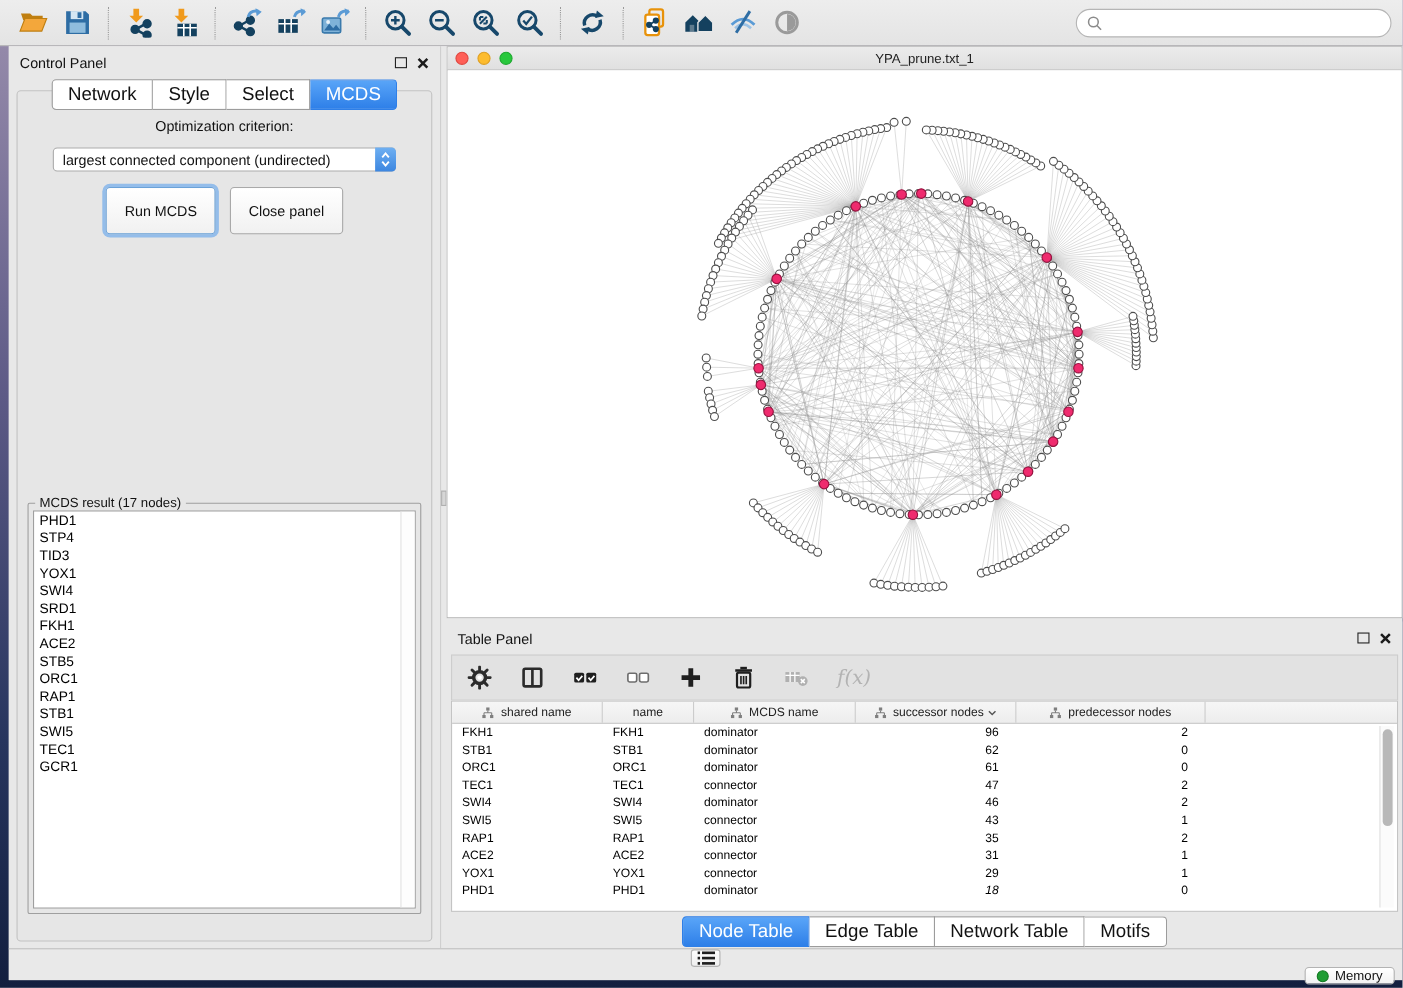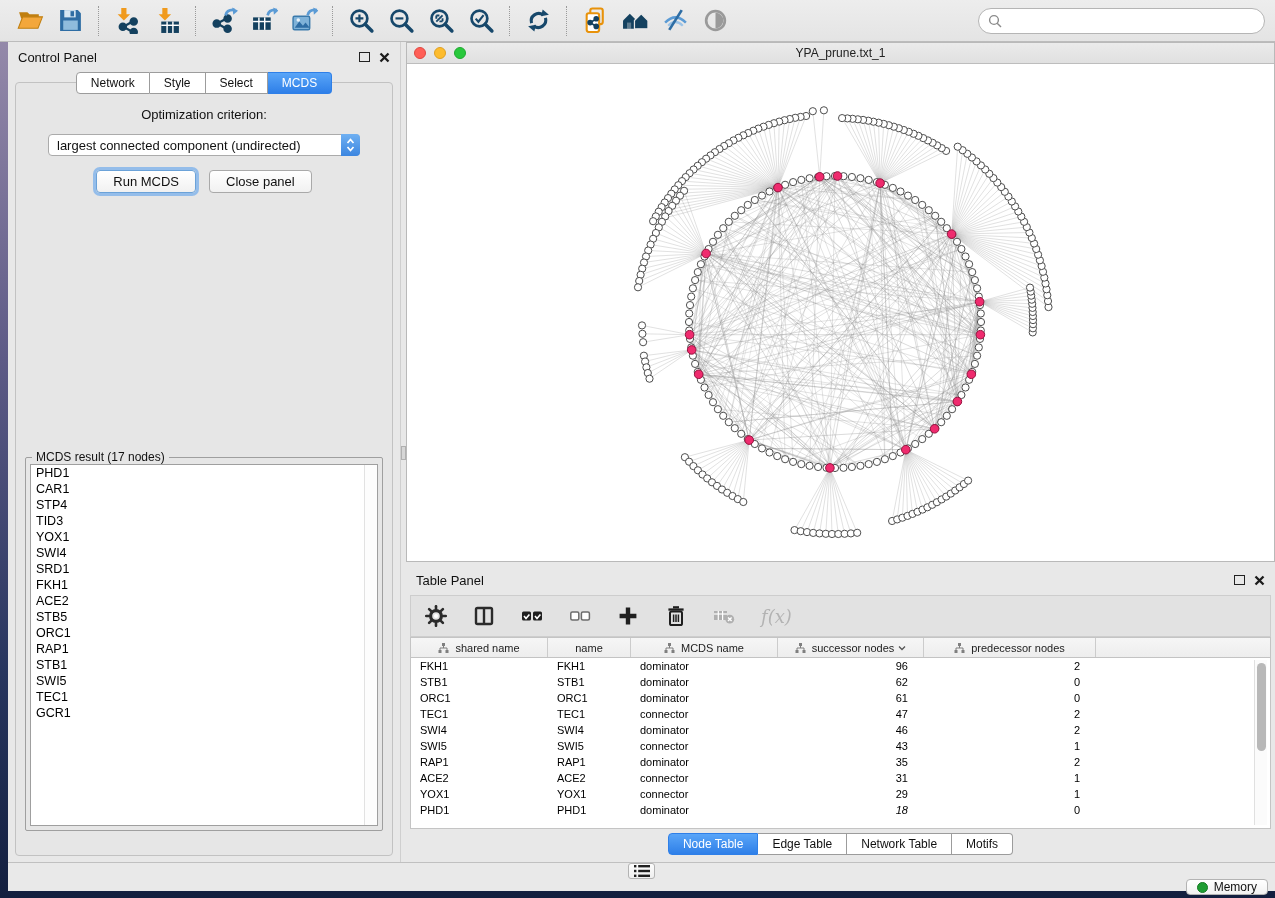--- a/index.html
+++ b/index.html
@@ -22,37 +22,37 @@
   .app { position:absolute; left:8px; top:42px; width:1267px; height:849px; background:#e8e8e8; }
 
   
   .cpanel { position:absolute; left:0; top:0; width:392px; height:820px; background:#e8e8e8; }
   .panel-title-row { height:26px; display:flex; align-items:center; padding:4px 10px 0 10px; }
   .panel-title { font-size:13px; color:#111; }
   .win-btns { margin-left:auto; display:flex; align-items:center; gap:9px; }
   .float-glyph { width:11px; height:10px; border:1.6px solid #222; display:inline-block; background:transparent; }
   .close-glyph svg { width:11px; height:11px; display:block; }
   .seg-tabs { position:absolute; left:0; right:0; top:30px; display:flex; justify-content:center; z-index:3; }
-  .seg-tab { font-size:12px; color:#111; background:#fff; border:1px solid #9c9c9c; border-left:none;
+  .seg-tab { font-size:17px; color:#111; background:#fff; border:1px solid #9c9c9c; border-left:none;
     padding:3px 14px; cursor:default; }
   .seg-tab:first-child { border-left:1px solid #9c9c9c; border-radius:4px 0 0 4px; }
   .seg-tab:last-child { border-radius:0 4px 4px 0; }
   .seg-tab.active { background:linear-gradient(#59a5f8,#2e7fe8); color:#fff; border-color:#2e7fe8; }
   .cpanel-content { position:absolute; left:7px; right:7px; top:40px; bottom:6px;
     background:#e6e6e6; border:1px solid #c2c2c2; border-radius:4px; }
   .opt-label { text-align:center; margin-top:24px; font-size:13px; color:#111; }
   .combo { width:312px; height:22px; margin:12px auto 0 auto; background:#fff; border:1px solid #ababab;
     border-radius:4px; display:flex; align-items:center; position:relative; }
   .combo-value { flex:1; font-size:13px; padding-left:8px; color:#111; white-space:nowrap; overflow:hidden; }
   .combo-step { width:19px; height:22px; margin-right:-1px; border-radius:0 4px 4px 0;
     background:linear-gradient(#6fb0f2,#3c86e0); display:flex; flex-direction:column; align-items:center; justify-content:center; }
   .combo-step svg { width:9px; height:16px; }
   .btn-row { display:flex; justify-content:center; gap:13px; margin-top:14px; }
   .pushbtn { font-size:13px; color:#111; background:linear-gradient(#ffffff,#f1f1f1); border:1px solid #a9a9a9;
-    border-radius:4px; padding:3px 16px; }
+    border-radius:4px; padding:13px 16px; }
   .pushbtn.focused { box-shadow:0 0 0 3px rgba(120,175,235,.75); border-color:#6ba2d8; }
   .result-group { position:absolute; left:9px; right:9px; top:374px; bottom:24px; border:1px solid #9f9f9f; border-radius:2px; }
   .result-legend { position:absolute; top:-8px; left:6px; background:#e6e6e6; padding:0 4px; font-size:12px; color:#111; }
   .result-list { position:absolute; left:4px; right:4px; top:6px; bottom:4px; background:#fff;
     border:1px solid #9f9f9f; overflow:hidden; }
   .result-scroll { position:absolute; top:0; right:0; bottom:0; width:13px; background:#fdfdfd; border-left:1px solid #e2e2e2; }
   .mcds-item { font-size:12.5px; line-height:16px; padding-left:5px; color:#000; }
 
   
   .vsplit { position:absolute; left:392px; top:0; width:6px; height:820px; background:#e8e8e8; border-left:1px solid #cfcfcf; }
@@ -289,21 +289,20 @@
       </div>
       <div class="btn-row">
         <button class="pushbtn focused">Run MCDS</button>
         <button class="pushbtn">Close panel</button>
       </div>
       <div class="result-group">
         <span class="result-legend">MCDS result (17 nodes)</span>
         <div class="result-list">
           <div class="result-scroll"></div>
         <div class="mcds-item">PHD1</div>
-            <div class="mcds-item">CAR1</div>
             <div class="mcds-item">STP4</div>
             <div class="mcds-item">TID3</div>
             <div class="mcds-item">YOX1</div>
             <div class="mcds-item">SWI4</div>
             <div class="mcds-item">SRD1</div>
             <div class="mcds-item">FKH1</div>
             <div class="mcds-item">ACE2</div>
             <div class="mcds-item">STB5</div>
             <div class="mcds-item">ORC1</div>
             <div class="mcds-item">RAP1</div>

